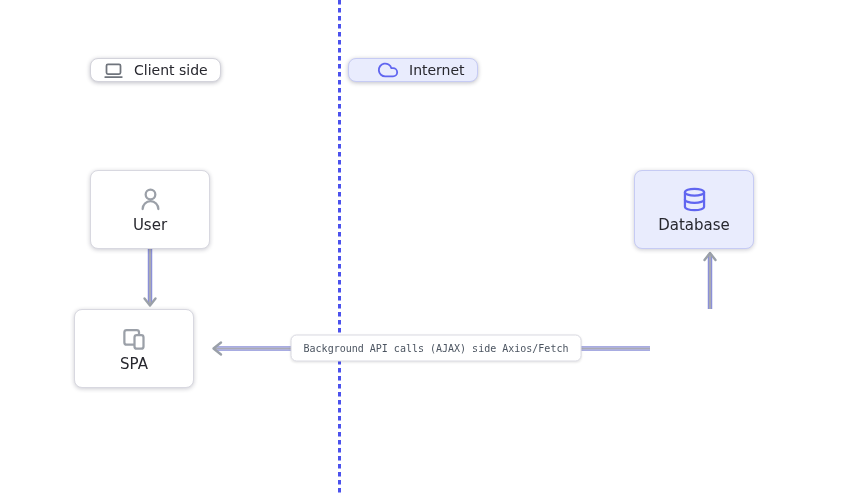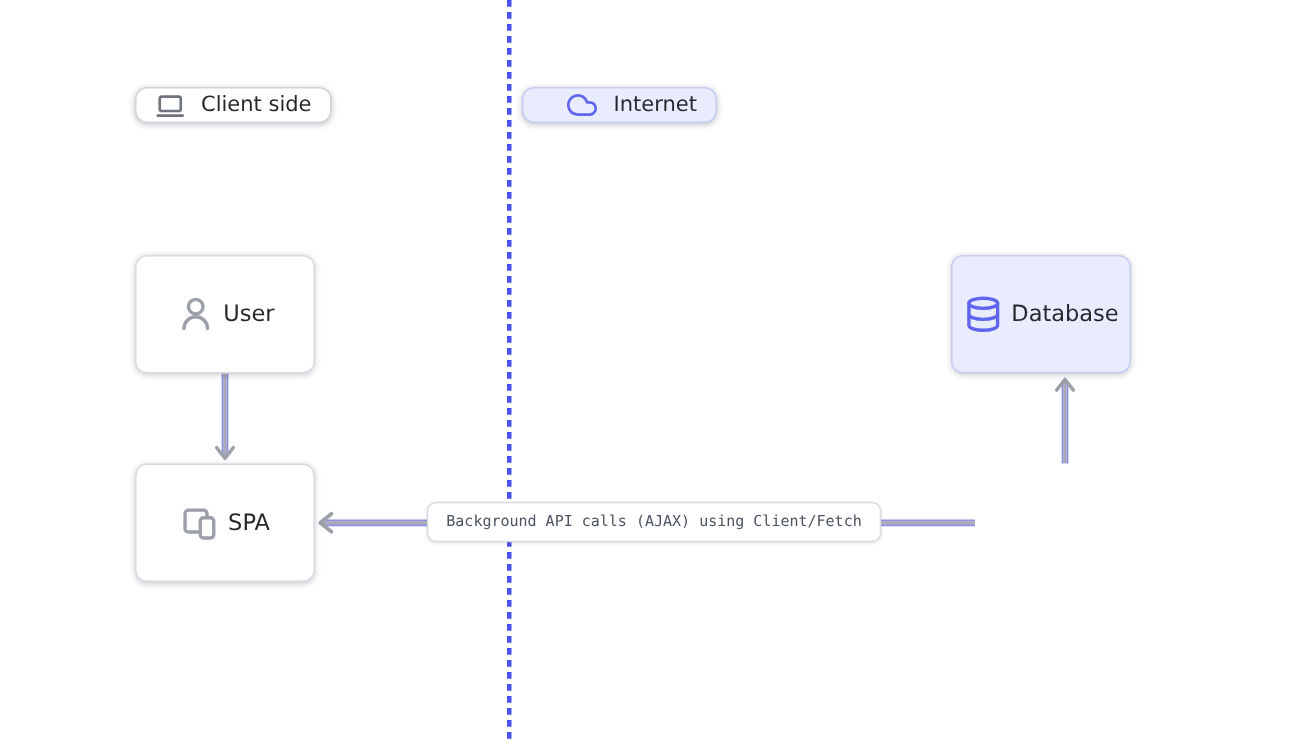--- a/index.html
+++ b/index.html
@@ -11,21 +11,21 @@
   .chip{
     position:absolute;height:24px;border-radius:8px;display:flex;align-items:center;
     gap:10px;padding:0 12px;box-sizing:border-box;
     box-shadow:0 1px 4px rgba(25,25,50,.28);
     font-size:14px;color:#27272e;
   }
   .chip.white{background:#ffffff;border:1px solid #d3d3db;}
   .chip.lavender{background:#e9ecfd;border:1px solid #c6cbf4;}
   .node{
     position:absolute;width:120px;height:79px;border-radius:8px;box-sizing:border-box;
-    display:flex;flex-direction:row;align-items:center;justify-content:center;gap:5px;
+    display:flex;flex-direction:column;align-items:center;justify-content:center;gap:5px;
     box-shadow:0 1px 4px rgba(25,25,50,.22);
   }
   .node.white{background:#ffffff;border:1px solid #d8d8e0;}
   .node.lavender{background:#e9ecfd;border:1px solid #c6cbf4;}
   .node-label{font-size:15px;color:#27272e;line-height:1;}
   .chip-label{line-height:1;}
   .edge-label{
     position:absolute;left:436px;top:348px;transform:translate(-50%,-50%);
     background:#ffffff;border:1px solid #dadae2;border-radius:6px;
     padding:7px 12px;white-space:nowrap;
@@ -90,21 +90,21 @@
   <div class="node white" style="left:90px;top:170px;">
     <span class="icon">
       <svg width="27" height="27" viewBox="0 0 24 24" fill="none" stroke="#9ba0a8" stroke-width="2" stroke-linecap="round" stroke-linejoin="round">
         <circle cx="12" cy="7.5" r="4.3"></circle>
           <path d="M19 20.5a7 7 0 0 0-14 0"></path>
       </svg>
     </span>
     <span class="node-label">User</span>
   </div>
 
-  <div class="node white" style="left:90px;top:309px;">
+  <div class="node white" style="left:74px;top:309px;">
     <span class="icon">
       <svg width="27" height="27" viewBox="0 0 24 24" fill="none" stroke="#9ba0a8" stroke-width="2" stroke-linecap="round" stroke-linejoin="round">
         <rect x="3" y="4.5" width="13" height="13" rx="2"></rect>
         <rect x="12" y="9" width="8" height="12" rx="2" fill="#ffffff"></rect>
       </svg>
     </span>
     <span class="node-label">SPA</span>
   </div>
 
   <div class="node lavender" style="left:634px;top:170px;">
@@ -112,15 +112,15 @@
       <svg width="27" height="27" viewBox="0 0 24 24" fill="none" stroke="#6065f0" stroke-width="2" stroke-linecap="round" stroke-linejoin="round">
         <ellipse cx="12" cy="5.5" rx="8.5" ry="3"></ellipse>
         <path d="M3.5 5.5v13c0 1.66 3.8 3 8.5 3s8.5-1.34 8.5-3v-13"></path>
         <path d="M3.5 12c0 1.66 3.8 3 8.5 3s8.5-1.34 8.5-3"></path>
       </svg>
     </span>
     <span class="node-label">Database</span>
   </div>
 
 
-  <div class="edge-label">Background API calls (AJAX) using Client/Fetch</div>
+  <div class="edge-label">Background API calls (AJAX) side Axios/Fetch</div>
 
 </div>
 
 </body></html>

